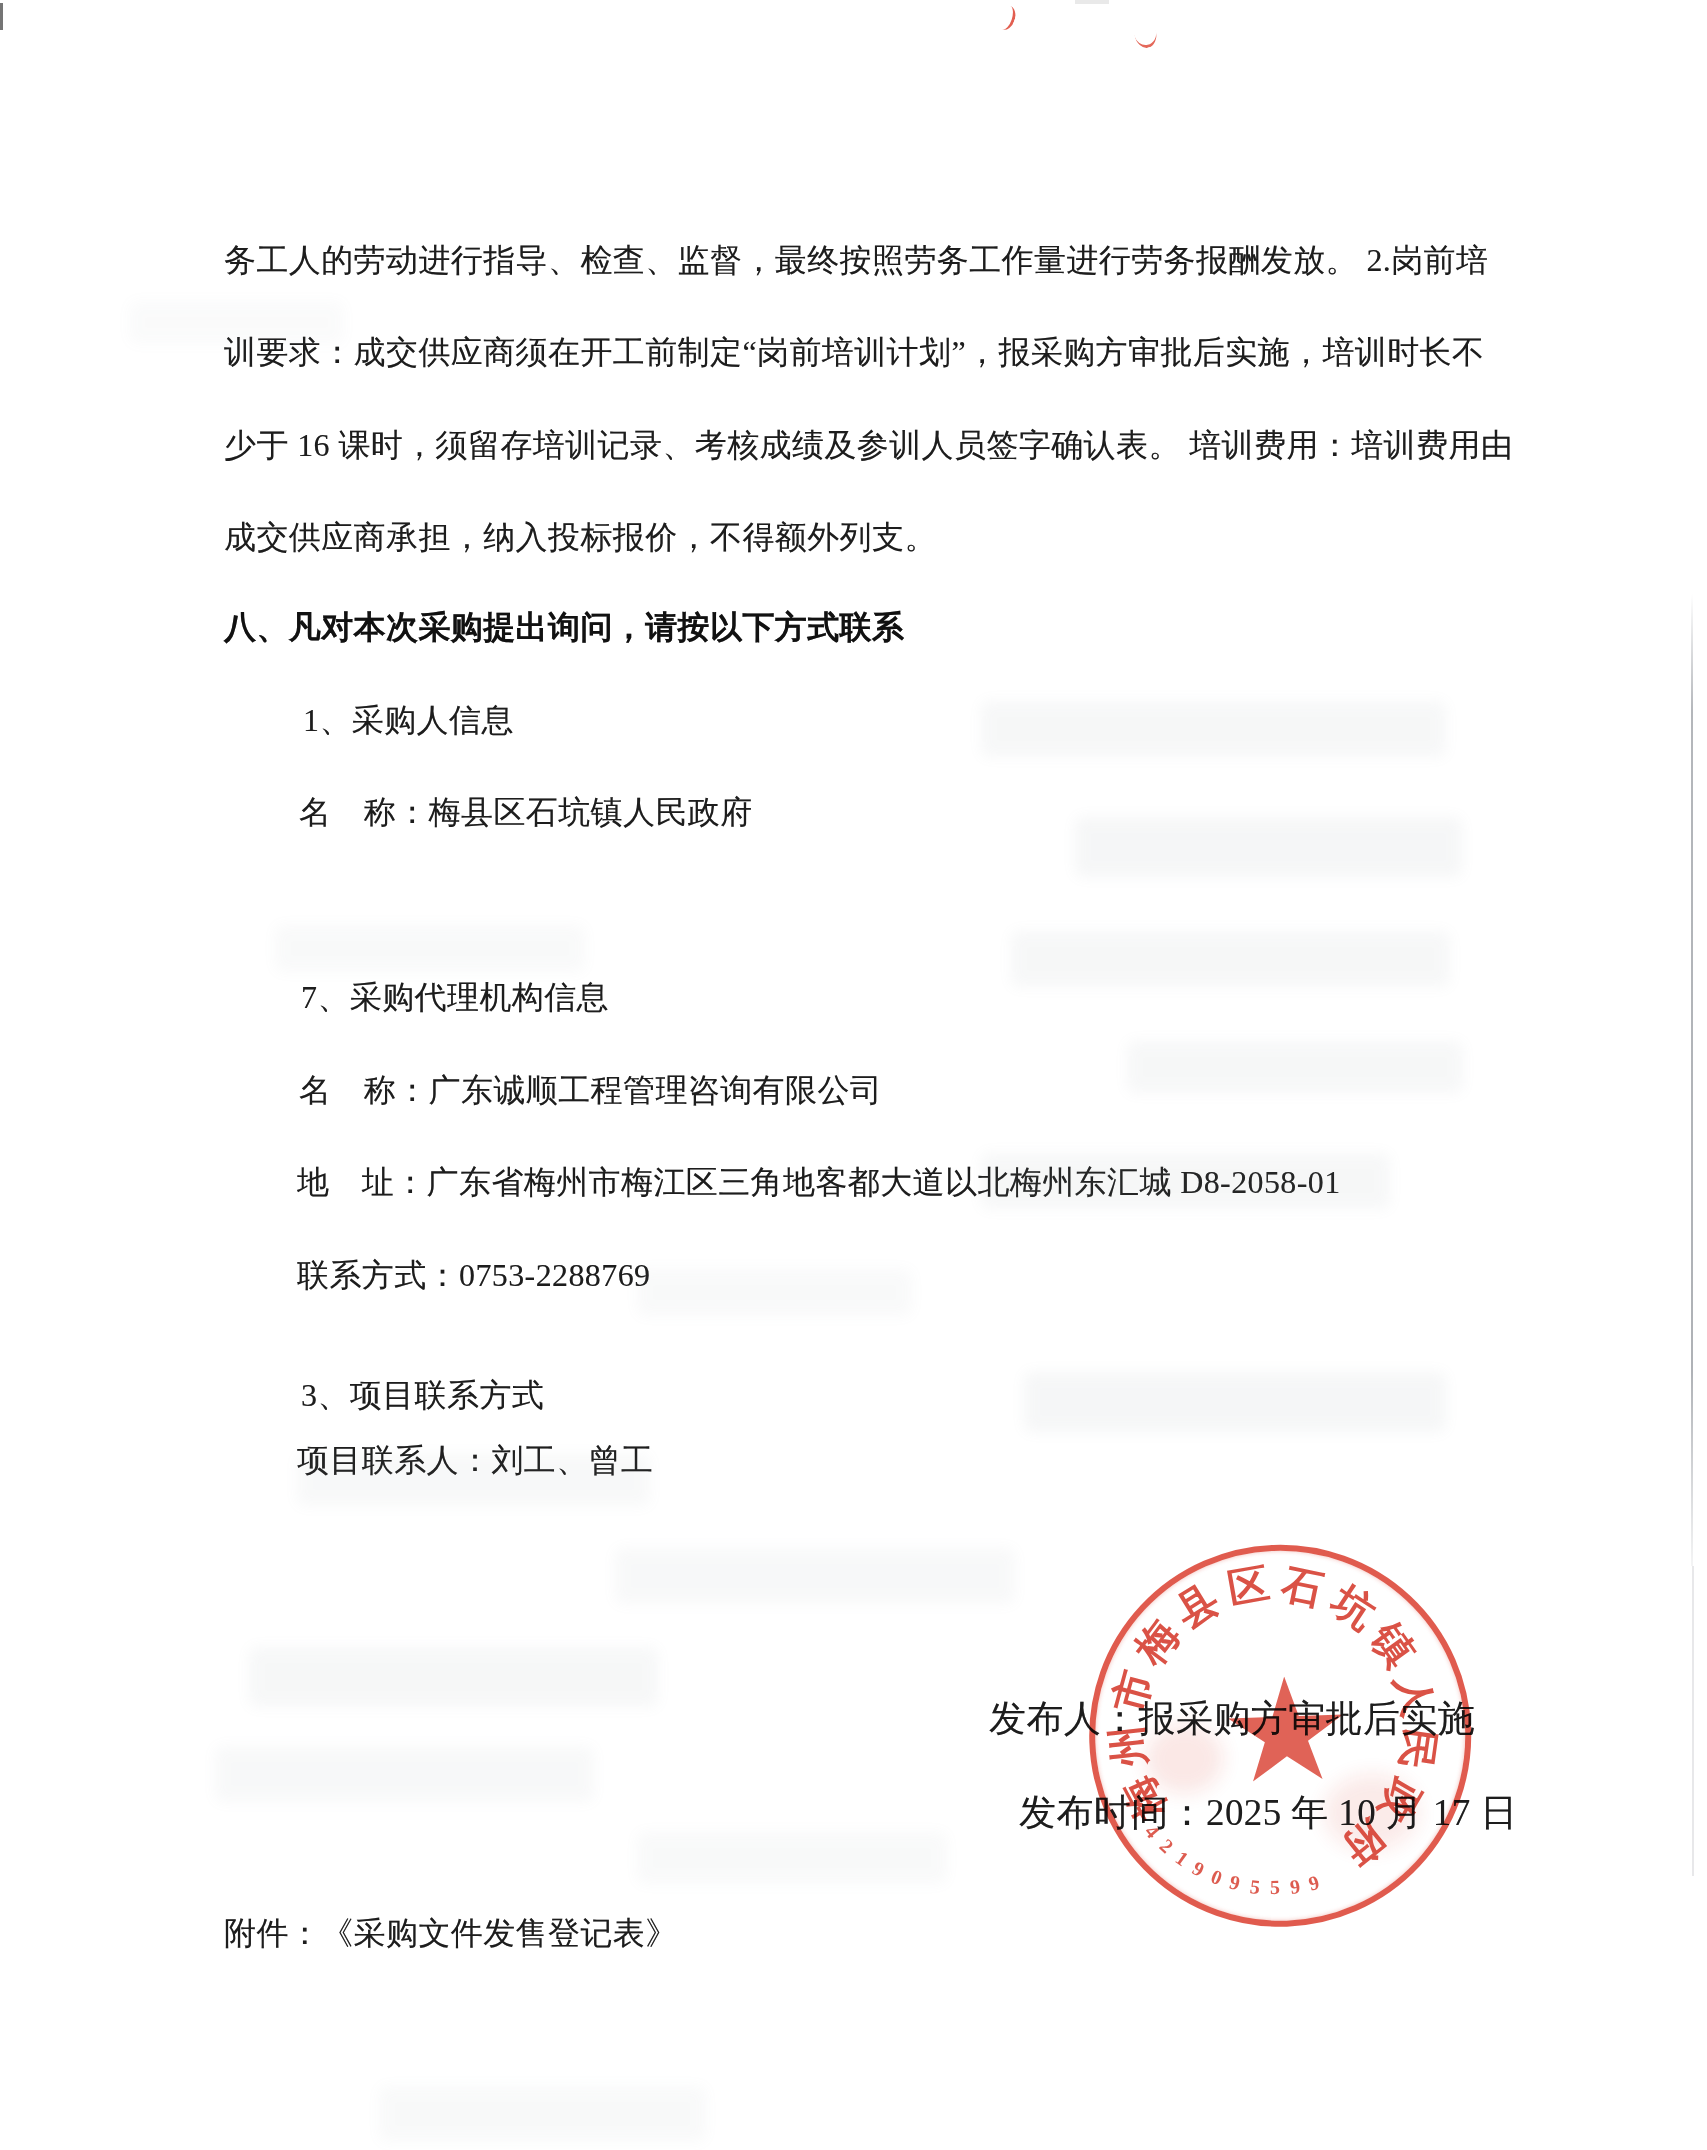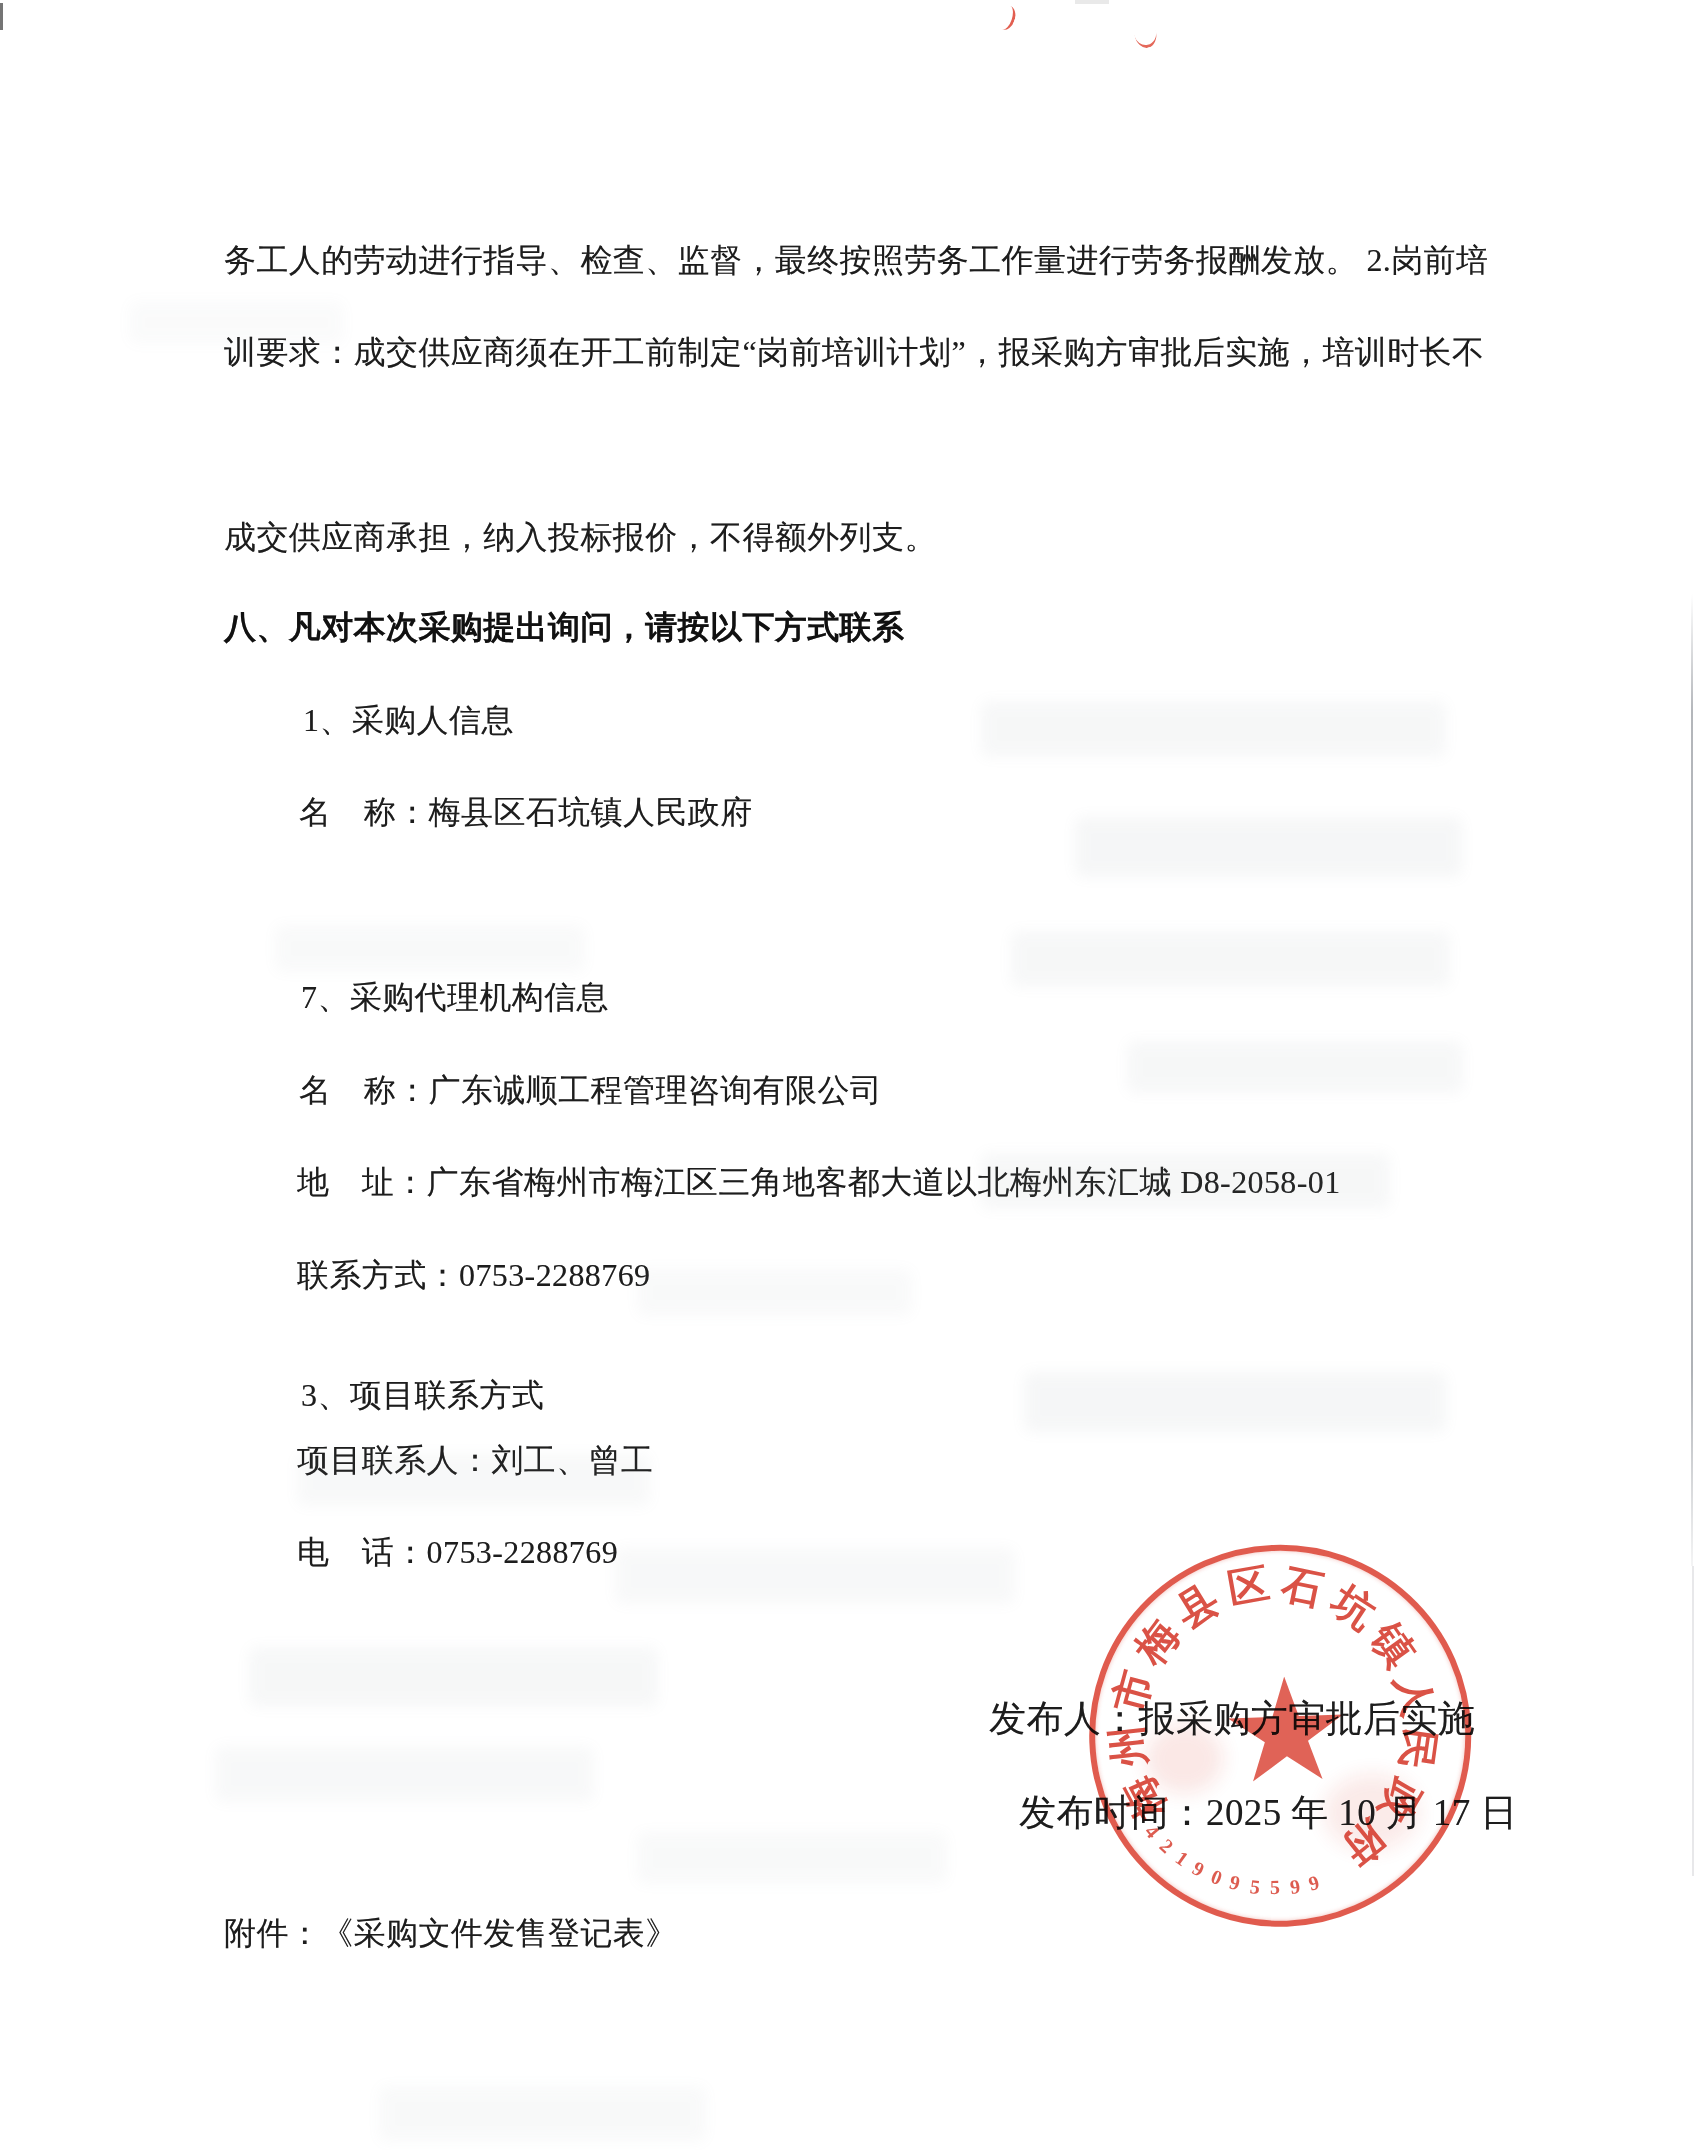--- a/index.html
+++ b/index.html
@@ -64,35 +64,35 @@
   .pub2{left:1019px;top:1789px;}
   .att{left:224px;top:1910px;}
 </style>
 </head>
 <body>
 
 <div class="page">
 
   <div class="line l1">务工人的劳动进行指导、检查、监督，最终按照劳务工作量进行劳务报酬发放。 2.岗前培</div>
   <div class="line l2">训要求：成交供应商须在开工前制定“岗前培训计划”，报采购方审批后实施，培训时长不</div>
+  <div class="line l3">少于 16 课时，须留存培训记录、考核成绩及参训人员签字确认表。 培训费用：培训费用由</div>
   <div class="line l4">成交供应商承担，纳入投标报价，不得额外列支。</div>
 
   <div class="line heading l5">八、凡对本次采购提出询问，请按以下方式联系</div>
 
   <div class="line l6">1、采购人信息</div>
   <div class="line l7">名　称：梅县区石坑镇人民政府</div>
 
   <div class="line l9">7、采购代理机构信息</div>
   <div class="line l10">名　称：广东诚顺工程管理咨询有限公司</div>
   <div class="line l11">地　址：广东省梅州市梅江区三角地客都大道以北梅州东汇城 D8-2058-01</div>
   <div class="line l12">联系方式：0753-2288769</div>
 
   <div class="line l13">3、项目联系方式</div>
   <div class="line l14">项目联系人：刘工、曾工</div>
-  <div class="line l15">电　话：0753-2288769</div>
 
   <div class="line pub pub1">发布人：报采购方审批后实施</div>
   <div class="line pub pub2">发布时间：2025 年 10 月 17 日</div>
 
   <div class="line att">附件：《采购文件发售登记表》</div>
 
   <div class="seal" id="seal">
     <div class="seal-ring"></div>
     <div class="seal-star"></div>
     <div class="seal-blob seal-blob-1"></div>

